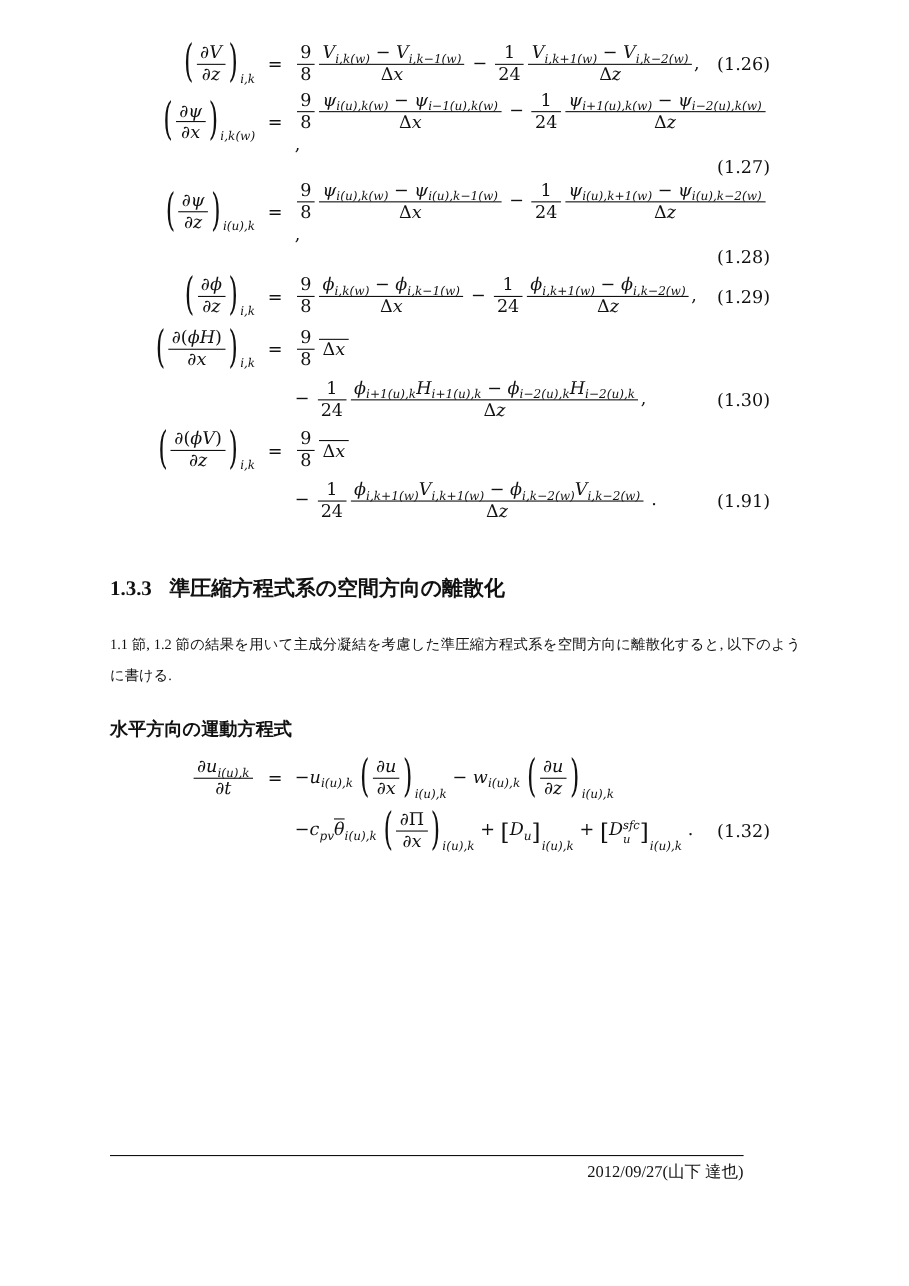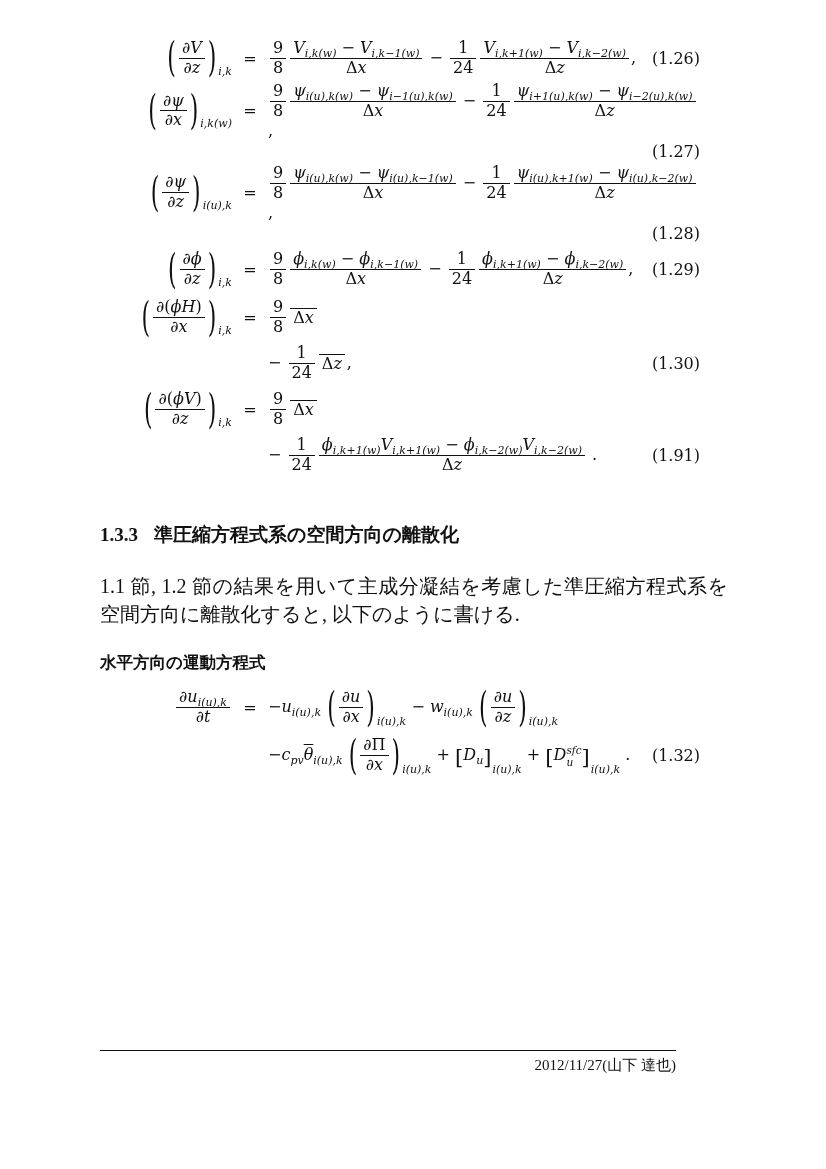--- a/index.html
+++ b/index.html
@@ -43,21 +43,21 @@
   .bk { font-size:21px; vertical-align:-4px; line-height:0; }
   .ovl { text-decoration:overline; }
   .ss { display:inline-block; font-size:10.5px; font-style:italic; line-height:1.1;
         vertical-align:-6px; text-align:left; }
   .ss span { display:block; }
 
   
   .sec-head { margin-top:44px; font-size:19px; font-weight:bold; }
   .sec-num { font-family:"Liberation Serif", serif; margin-right:16px; }
   .sec-title { font-family:"Liberation Sans", sans-serif; }
-  .para { margin-top:24px; font-size:20px; line-height:28px; text-align:justify; }
+  .para { margin-top:24px; font-size:13px; line-height:28px; text-align:justify; }
   .subhead { margin-top:24px; font-size:16.5px; font-weight:bold; font-family:"Liberation Sans", sans-serif; }
 
   
   .footer { position:absolute; left:100px; top:1050px; width:576px;
             border-top:1.5px solid #111; padding-top:5px; text-align:right;
             font-size:15px; }
 </style>
 </head>
 <body>
 
@@ -143,21 +143,21 @@
           <span class="bp">)</span>
           <span class="gs">i,k</span>
         </span>
         <span class="rel">=</span>
         <span class="rhs"><span class="f"><span class="n">9</span><span class="d">8</span></span><span class="f"><span class="d">Δ<i>x</i></span></span></span>
         <span class="num"></span>
       </div>
       <div class="eqrow controw">
         <span class="lhs"></span>
         <span class="rel"></span>
-        <span class="rhs">− <span class="f"><span class="n">1</span><span class="d">24</span></span><span class="f"><span class="d">Δ<i>z</i></span></span>,</span>
+        <span class="rhs">− <span class="f"><span class="n">1</span><span class="d">24</span></span><span class="f"><span class="n"><i>ϕ</i><sub>i+1(u),k</sub><i>H</i><sub>i+1(u),k</sub> − <i>ϕ</i><sub>i−2(u),k</sub><i>H</i><sub>i−2(u),k</sub></span><span class="d">Δ<i>z</i></span></span>,</span>
         <span class="num">(1.30)</span>
       </div>
       <div class="eqrow">
         <span class="lhs">
           <span class="bp">(</span>
           <span class="f">
             <span class="n"><i>∂</i>(<i>ϕV</i>)</span>
             <span class="d"><i>∂z</i></span>
           </span>
           <span class="bp">)</span>
@@ -199,14 +199,14 @@
         <span class="lhs"></span>
         <span class="rel"></span>
         <span class="rhs">−<i>c</i><sub>pv</sub><span class="ovl"><i>θ</i></span><sub>i(u),k</sub> <span class="bp">(</span><span class="f"><span class="n"><i>∂</i>Π</span><span class="d"><i>∂x</i></span></span><span class="bp">)</span><span class="gs">i(u),k</span>  + <span class="bk">[</span><i>D</i><sub>u</sub><span class="bk">]</span><span class="gs">i(u),k</span>  + <span class="bk">[</span><i>D</i><span class="ss"><span>sfc</span><span>u</span></span><span class="bk">]</span><span class="gs">i(u),k</span> .</span>
         <span class="num">(1.32)</span>
       </div>
     </div>
 
 </div>
 
 <div class="footer">
-  <span>2012/11/27(山下 達也)</span>
+  <span>2012/09/27(山下 達也)</span>
 </div>
 
 </body></html>

